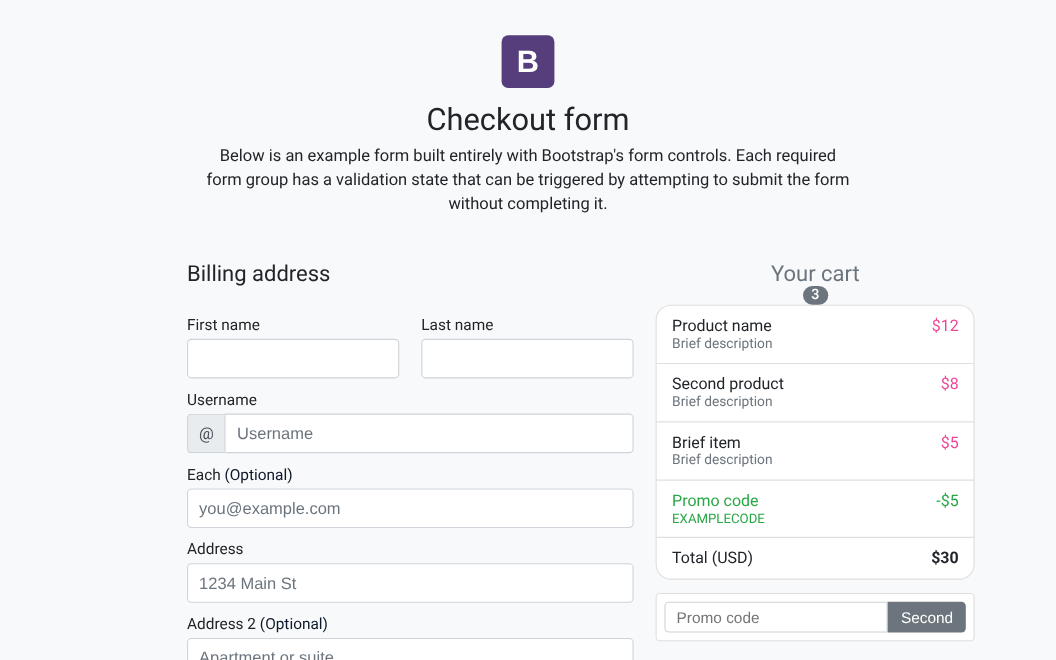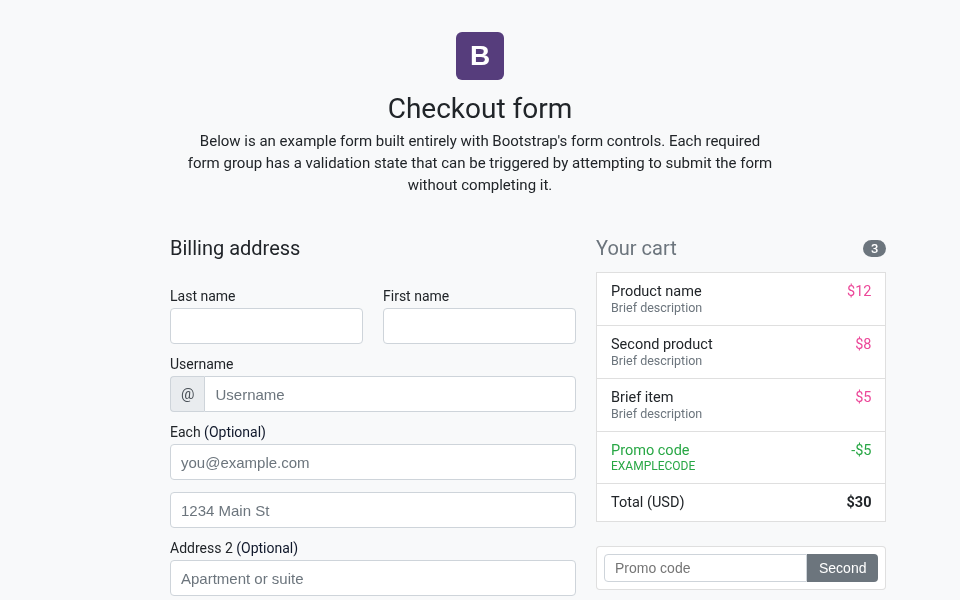--- a/index.html
+++ b/index.html
@@ -55,43 +55,43 @@
     .right-col { flex: 0 0 194px; }
     h4.section-title {
       font-size: 20px;
       font-weight: 400;
       margin-bottom: 28px;
     }
     .cart-header {
       display: flex;
       justify-content: space-between;
       align-items: center;
-      margin-bottom: 12px;
+      flex-direction: column;
     }
     .cart-header .cart-label {
       font-size: 20px;
       font-weight: 400;
       color: #6c757d;
     }
     .badge {
       background: #6c757d;
       color: #fff;
       border-radius: 10px;
       padding: 1px 8px;
       font-size: 13px;
       font-weight: 500;
       min-width: 18px;
       text-align: center;
     }
     .list-group {
       list-style: none;
       border: 1px solid rgba(0,0,0,.125);
-      border-radius: 0;
+      border-radius: 14px;
       background: #fff;
-      margin-bottom: 24px;
+      margin-bottom: 12px;
     }
     .list-group-item {
       padding: 10px 14px;
       border-bottom: 1px solid rgba(0,0,0,.125);
       display: flex;
       justify-content: space-between;
       align-items: flex-start;
     }
     .list-group-item:last-child { border-bottom: none; }
     .item-name { font-size: 14.5px; color: #212529; display: block; }
@@ -177,25 +177,25 @@
     <h2 class="title">Checkout form</h2>
     <p class="lead">Below is an example form built entirely with Bootstrap's form controls. Each required form group has a validation state that can be triggered by attempting to submit the form without completing it.</p>
   </div>
 
   <div class="columns">
     <div class="left-col">
       <h4 class="section-title">Billing address</h4>
 
       <div class="form-row">
         <div class="form-group">
+          <label>First name</label>
+          <input type="text" class="form-control" style="">
+        </div>
+        <div class="form-group">
           <label>Last name</label>
-          <input type="text" class="form-control" style="">
-        </div>
-        <div class="form-group">
-          <label>First name</label>
           <input type="text" class="form-control" style="">
         </div>
       </div>
 
       <div class="form-row">
         <div class="form-group full">
           <label>Username</label>
           <div class="input-group">
             <span class="input-group-prepend">@</span>
             <input type="text" class="form-control" placeholder="Username" style="">
@@ -205,20 +205,21 @@
 
       <div class="form-row">
         <div class="form-group full">
           <label><span>Each </span><span class="optional">(Optional)</span></label>
           <input type="text" class="form-control" placeholder="you@example.com" style="">
         </div>
       </div>
 
       <div class="form-row">
         <div class="form-group full">
+          <label>Address</label>
           <input type="text" class="form-control" placeholder="1234 Main St" style="">
         </div>
       </div>
 
       <div class="form-row">
         <div class="form-group full">
           <label><span>Address 2 </span><span class="optional">(Optional)</span></label>
           <input type="text" class="form-control" placeholder="Apartment or suite" style="">
         </div>
       </div>

